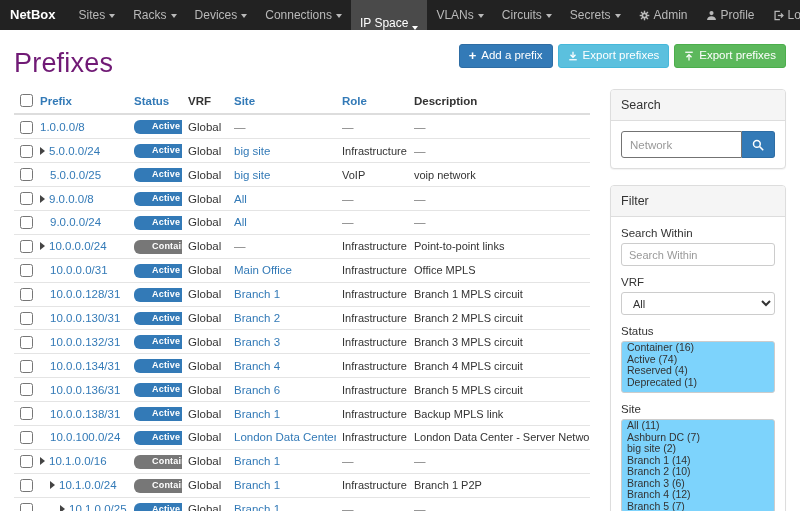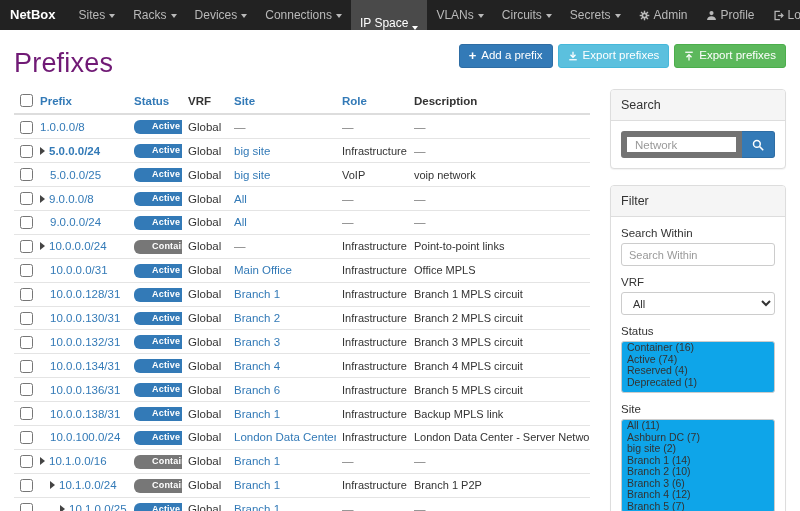--- a/index.html
+++ b/index.html
@@ -77,36 +77,36 @@
     border: 1px solid #ddd; border-radius: 4px; margin-bottom: 16px; background: #fff;
     box-shadow: 0 1px 1px rgba(0,0,0,.05);
   }
   .panel-heading {
     background: #f5f5f5; border-bottom: 1px solid #ddd; padding: 8px 10px;
     font-size: 12.5px; color: #333; border-radius: 3px 3px 0 0;
   }
   .panel-body { padding: 10px; }
   .input-group { display: flex; }
   .input-group input {
-    flex: 1; min-width: 0; height: 27px; border: 6px solid #737373;
+    flex: 1; min-width: 0; height: 27px; border: 1px solid #737373;
     border-radius: 3px 0 0 3px; padding: 1px 8px; font-size: 11.5px; font-family: inherit;
   }
   .search-btn {
     width: 33px; height: 27px; background: var(--primary, #337ab7); border: 1px solid #2e6da4;
     border-left: none; border-radius: 0 3px 3px 0; display: flex; align-items: center;
     justify-content: center; cursor: pointer;
   }
   .filter-label { display: block; font-size: 11.5px; color: #333; margin: 10px 0 4px; }
   .filter-label:first-child { margin-top: 0; }
   .text-input, .vrf-select {
     width: 100%; height: 23px; border: 1px solid #ccc; border-radius: 3px;
     padding: 0 7px; font-size: 11px; font-family: inherit; background: #fff; color: #333;
   }
   .listbox {
-    border: 1px solid #ccc; border-radius: 3px; overflow-y: scroll; background: #0ea5e9;
+    border: 1px solid #ccc; border-radius: 3px; overflow-y: scroll; background: #7dd3fc;
   }
   .listbox-status { height: 52px; }
   .listbox-site { height: 94px; }
   .opt { font-size: 10.5px; line-height: 11.5px; padding: 0 5px; color: #333; white-space: nowrap; cursor: default; }
   ::placeholder { color: #999; }
   ::-webkit-scrollbar { width: 9px; }
   ::-webkit-scrollbar-track { background: #f6f6f6; border-left: 1px solid #e4e4e4; }
   ::-webkit-scrollbar-thumb { background: #c6c6c6; border-radius: 4px; }
 </style>
 </head>
@@ -245,21 +245,21 @@
               <td><input type="checkbox" style=""></td>
               <td><span style="padding-left: 0px;"><a href="#" class="lnk">1.0.0.0/8</a></span></td>
               <td><span class="badge badge-active">Active</span></td>
               <td><span>Global</span></td>
               <td><span class="dash">—</span></td>
               <td><span class="dash">—</span></td>
               <td><span class="dash">—</span></td>
             </tr>
             <tr>
               <td><input type="checkbox" style=""></td>
-              <td><span style="padding-left: 0px; font-weight: bold;"><span class="tri"></span><a href="#" class="lnk">5.0.0.0/24</a></span></td>
+              <td><span style="padding-left: 0px;"><span class="tri"></span><a href="#" class="lnk">5.0.0.0/24</a></span></td>
               <td><span class="badge badge-active">Active</span></td>
               <td><span>Global</span></td>
               <td><a href="#" class="lnk">big site</a></td>
               <td><span class="cell-sm">Infrastructure</span></td>
               <td><span class="dash">—</span></td>
             </tr>
             <tr>
               <td><input type="checkbox" style=""></td>
               <td><span style="padding-left: 10px;"><a href="#" class="lnk">5.0.0.0/25</a></span></td>
               <td><span class="badge badge-active">Active</span></td>

